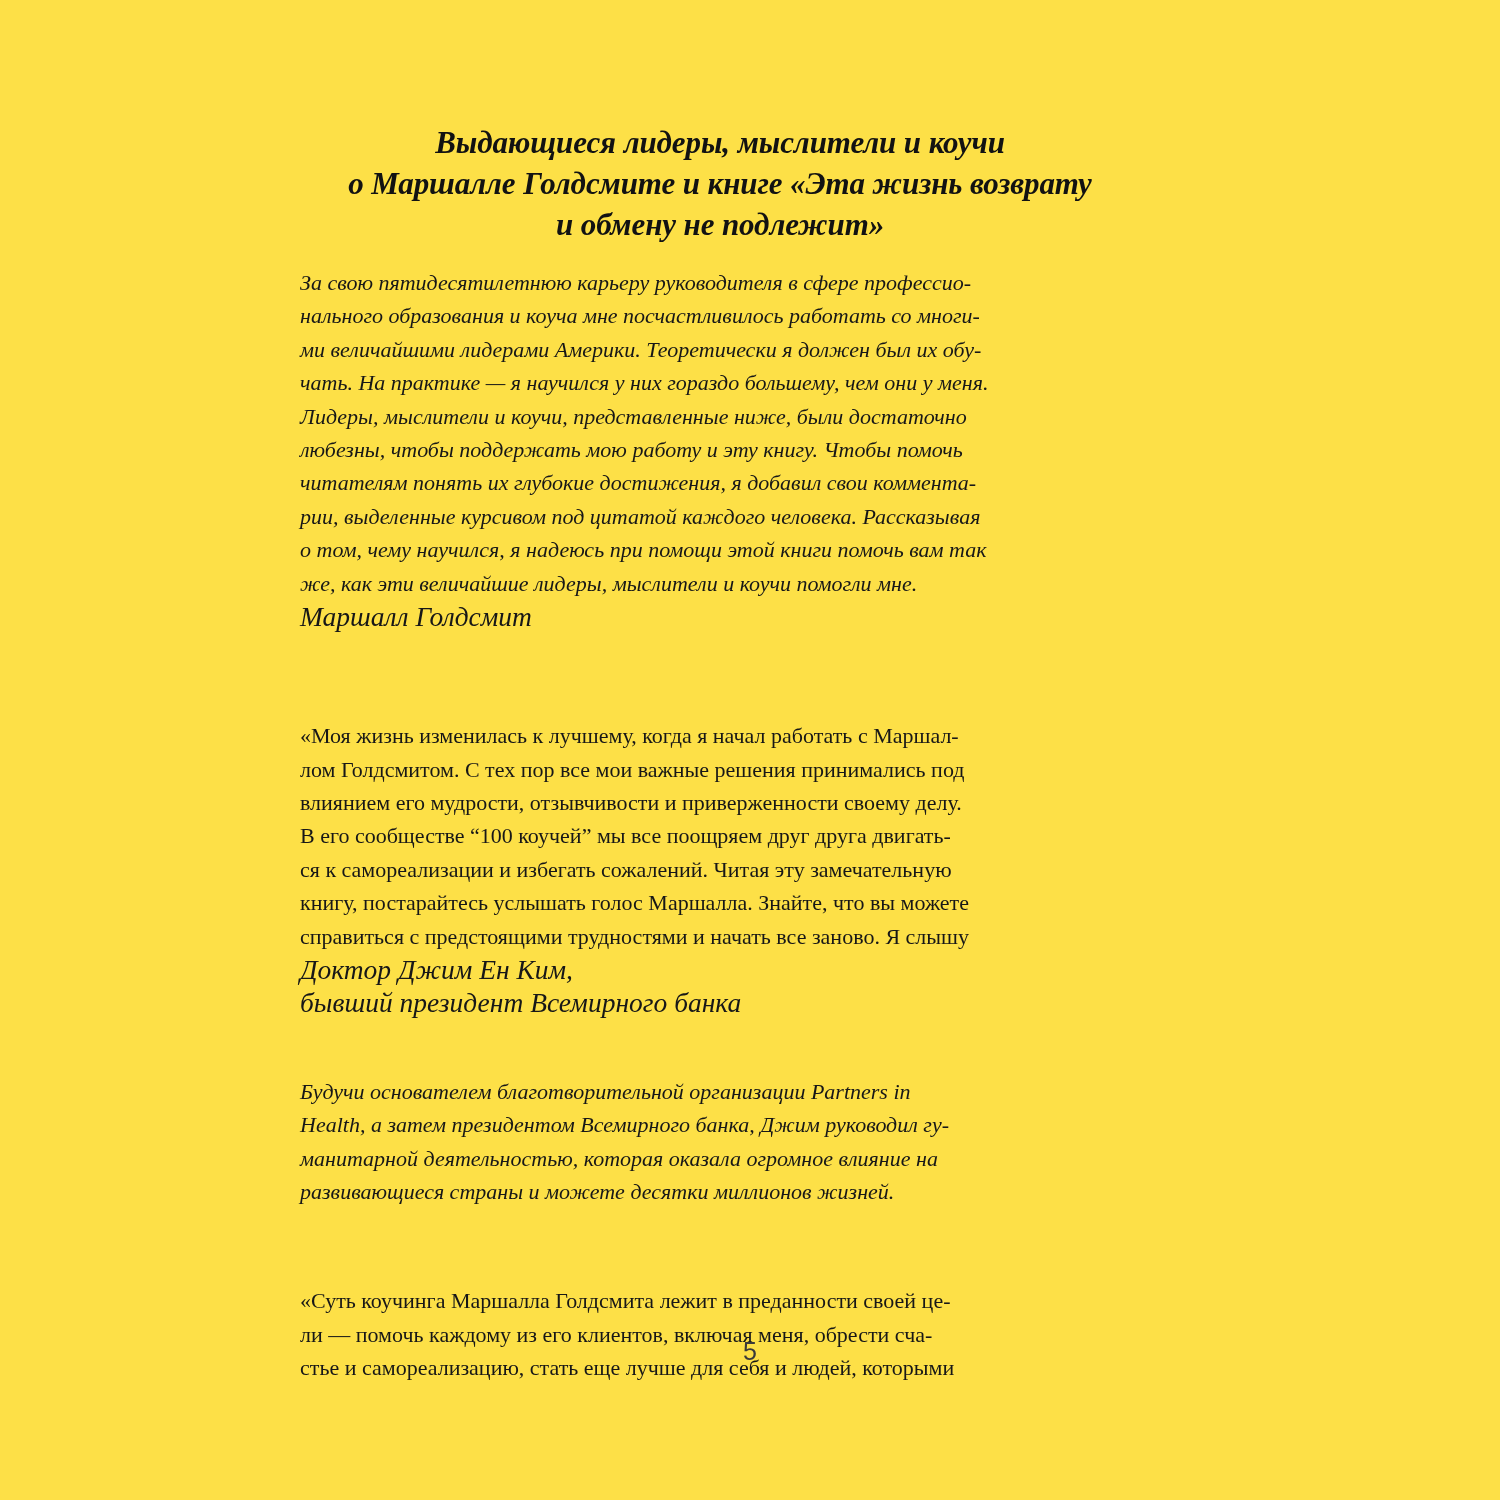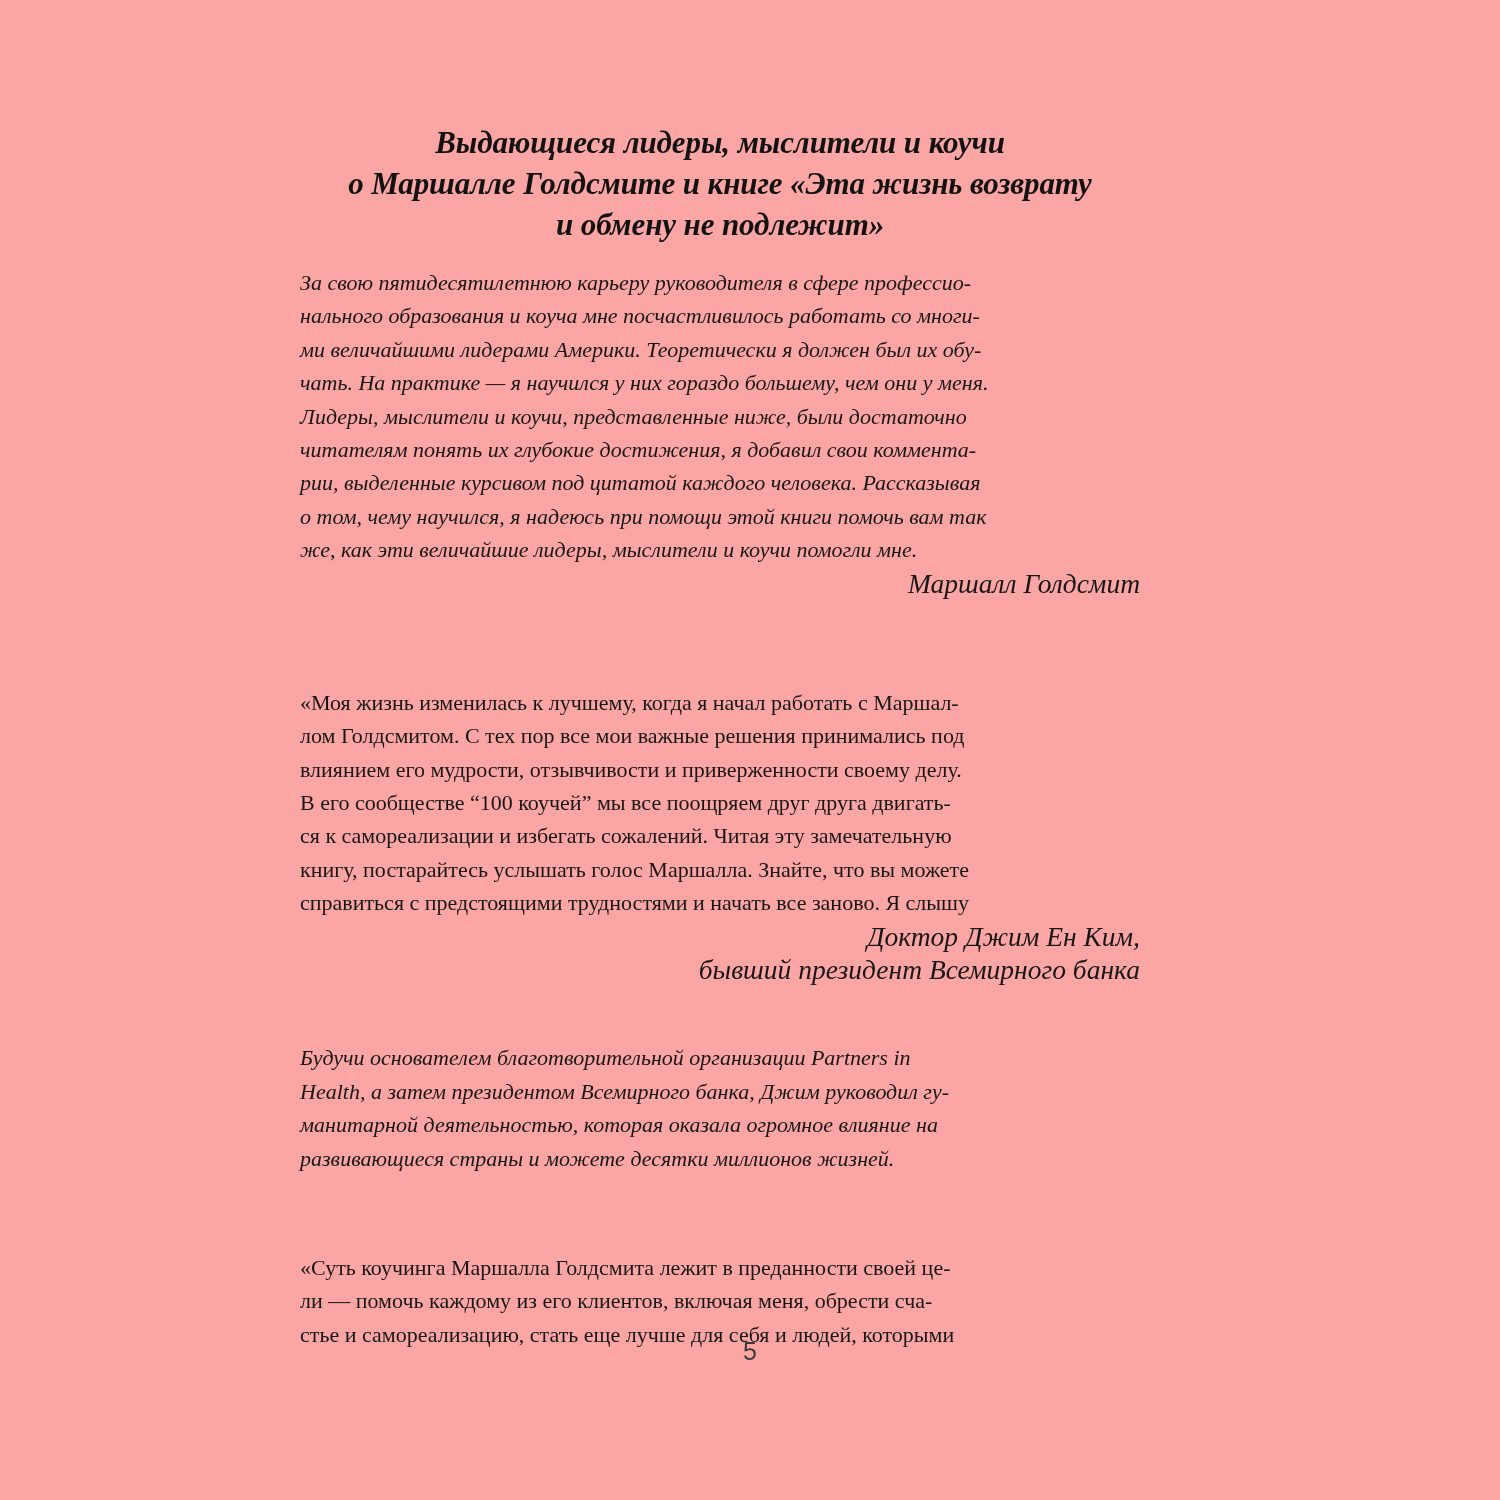--- a/index.html
+++ b/index.html
@@ -5,21 +5,21 @@
   html, body {
     margin: 0;
     padding: 0;
     background: #ffffff;
   }
 
   .page {
     position: relative;
     width: 1500px;
     height: 1500px;
-    background: #fca5a5;
+    background: #fde047;
     overflow: hidden;
     box-sizing: border-box;
   }
 
   .content {
     position: absolute;
     left: 300px;
     top: 0;
     width: 840px;
   }
@@ -79,21 +79,20 @@
     display: none;
   }
 
   
   .attrib {
     font-family: "Liberation Serif", "DejaVu Serif", serif;
     font-style: italic;
     font-size: 27.5px;
     line-height: 33.4px;
     color: #171717;
-    text-align: right;
     margin: 0;
   }
   .attrib .aline { display: block; }
 
   
   .gap-intro-body   { height: 21px; }
   .gap-block-large  { height: 55px; }
   .gap-block-medium { height: 45px; }
 
   
@@ -122,20 +121,21 @@
     </h1>
 
     <div class="gap-intro-body"></div>
 
     <div class="para italic">
       <span class="ln">За свою пятидесятилетнюю карьеру руководителя в сфере профессио-</span>
       <span class="ln">нального образования и коуча мне посчастливилось работать со многи-</span>
       <span class="ln">ми величайшими лидерами Америки. Теоретически я должен был их обу-</span>
       <span class="ln">чать. На практике — я научился у них гораздо большему, чем они у меня.</span>
       <span class="ln">Лидеры, мыслители и коучи, представленные ниже, были достаточно</span>
+      <span class="ln">любезны, чтобы поддержать мою работу и эту книгу. Чтобы помочь</span>
       <span class="ln">читателям понять их глубокие достижения, я добавил свои коммента-</span>
       <span class="ln">рии, выделенные курсивом под цитатой каждого человека. Рассказывая</span>
       <span class="ln">о том, чему научился, я надеюсь при помощи этой книги помочь вам так</span>
       <span class="ln last">же, как эти величайшие лидеры, мыслители и коучи помогли мне.</span>
     </div>
 
     <div class="attrib">
       <span class="aline">Маршалл Голдсмит</span>
     </div>
 

